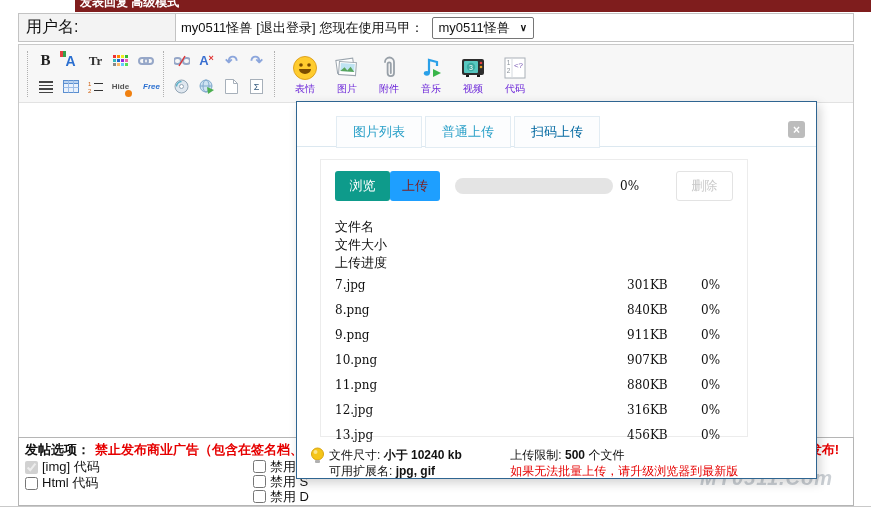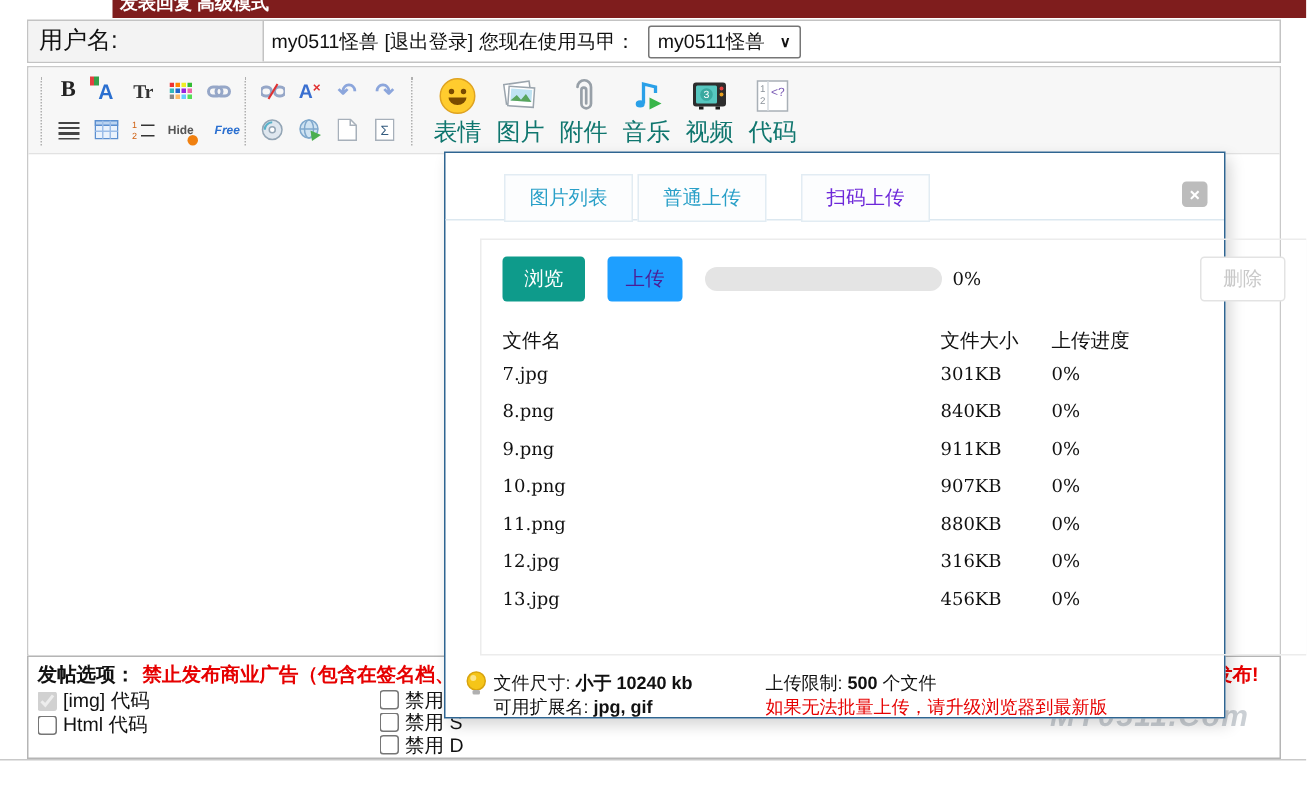--- a/index.html
+++ b/index.html
@@ -34,21 +34,21 @@
   .tb-ax{font-weight:bold;font-size:13px;color:#3a6fd0;}
   .tb-ax b{color:#e03030;font-size:9px;vertical-align:top;}
   .arrow{font-size:15px;font-weight:bold;color:#8ca6dc;}
   .alignico{width:14px;height:12px;background:repeating-linear-gradient(to bottom,#444 0 1.5px,transparent 1.5px 3.6px);}
   .mini{font-size:8px;font-weight:bold;color:#555;letter-spacing:0;}
   .mini.free{color:#2a6fd0;font-style:italic;padding-left:12px;}
   .hidedot{position:absolute;right:1px;bottom:3px;width:7px;height:7px;border-radius:50%;background:#f08010;
            color:#fff;font-size:7px;line-height:7px;text-align:center;font-weight:bold;}
   .bigbar{display:flex;margin-left:4px;}
   .bigbtn{width:42px;display:flex;flex-direction:column;align-items:center;gap:1px;padding-top:3px;cursor:pointer;}
-  .bigbtn .lbl{font-size:16px;color:#0f766e;}
+  .bigbtn .lbl{font-size:10px;color:#6d28d9;}
   
   .options{position:absolute;left:18px;top:437px;width:836px;height:69px;border:1px solid #b5b5b5;
            box-sizing:border-box;background:#fff;padding:3px 6px;}
   .optline{font-size:13px;font-weight:bold;position:relative;height:17px;}
   .wl{color:#e60000;margin-left:5px;}
   .wr{color:#e60000;position:absolute;right:8px;top:0;}
   .cols{position:relative;margin-top:1px;}
   .crow{display:flex;align-items:center;gap:4px;line-height:16px;font-size:13px;}
   .ccol-r{position:absolute;left:228px;top:0;}
   .ccol-r .crow{line-height:15px;}
@@ -58,33 +58,33 @@
              color:rgba(140,150,162,.45);letter-spacing:1px;z-index:5;}
   
   .dialog{position:absolute;left:296px;top:101px;width:521px;height:378px;background:#fff;
           border:1px solid #2f6591;box-shadow:3px 4px 10px rgba(0,0,0,.18);z-index:10;box-sizing:border-box;}
   .tabline{position:absolute;left:0;right:0;top:44px;border-top:1px solid #dce8f0;}
   .tabs{position:absolute;left:39px;top:14px;display:flex;z-index:2;}
   .tab{height:30px;line-height:30px;padding:0 16px;font-size:13px;color:#2aa0c8;background:#fcfdfe;
        border:1px solid #e2ecf3;margin-right:3px;cursor:pointer;}
   .tab.active{color:#141414;font-weight:bold;font-size:14px;background:#fff;border-color:#dadada;
               border-bottom:1px solid #fff;height:31px;}
-  .tab.danger{color:#6d28d9;margin-left:20px;}
+  .tab.danger{color:#0369a1;}
   .dclose{position:absolute;top:19px;right:11px;width:17px;height:17px;background:#bcbcbc;border-radius:3px;
           color:#fff;font-weight:bold;font-size:12px;display:flex;align-items:center;justify-content:center;cursor:pointer;}
-  .panel{position:absolute;left:23px;top:57px;width:552px;height:278px;border:1px solid #ececec;
+  .panel{position:absolute;left:23px;top:57px;width:428px;height:278px;border:1px solid #ececec;
          padding:11px 14px;box-sizing:border-box;}
   .btnrow{display:flex;align-items:center;}
   .btn{display:flex;align-items:center;justify-content:center;border-radius:3px;font-size:13px;cursor:pointer;}
   .browse{width:55px;height:30px;background:#0e9b8b;color:#fff;}
-  .upload{width:50px;height:30px;background:#1e9fff;color:#4c1d95;margin-left:15px;}
+  .upload{width:50px;height:30px;background:#1e9fff;color:#7f1d1d;}
   .pbar{width:158px;height:16px;border-radius:8px;background:#e4e4e4;margin-left:15px;}
   .pct{margin-left:7px;font-family:"DejaVu Serif",serif;font-size:12px;}
   .del{margin-left:auto;width:55px;height:28px;border:1px solid #e3e3e3;color:#c9c9c9;background:#fff;}
-  .lhead{display:flex;margin-top:17px;font-size:13px;}
+  .lhead{display:flex;margin-top:17px;font-size:13px;flex-direction:column;}
   .cname{width:292px;}.csize{width:74px;}.cprog{flex:1;}
   .frow{display:flex;align-items:center;height:25px;font-family:"DejaVu Serif",serif;font-size:12px;color:#111;}
   .hints{position:absolute;left:13px;top:345px;display:flex;gap:4px;font-size:12px;line-height:16px;}
   .seg1{display:inline-block;width:178px;}
   .bv{font-weight:bold;}
   .red{color:#e60000;}
   .hl{white-space:nowrap;}
 </style>
 </head>
 <body>

